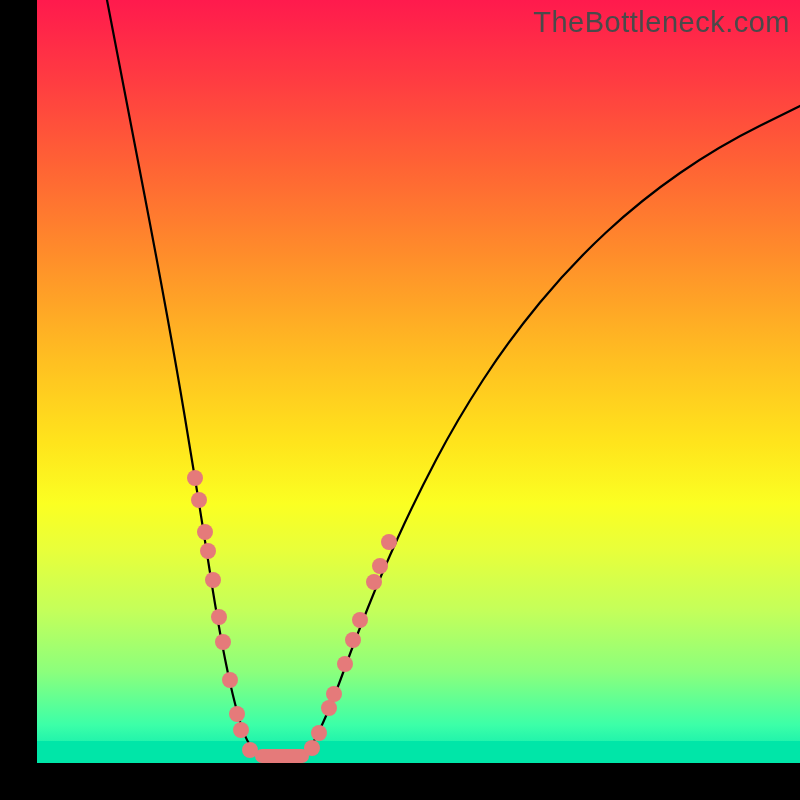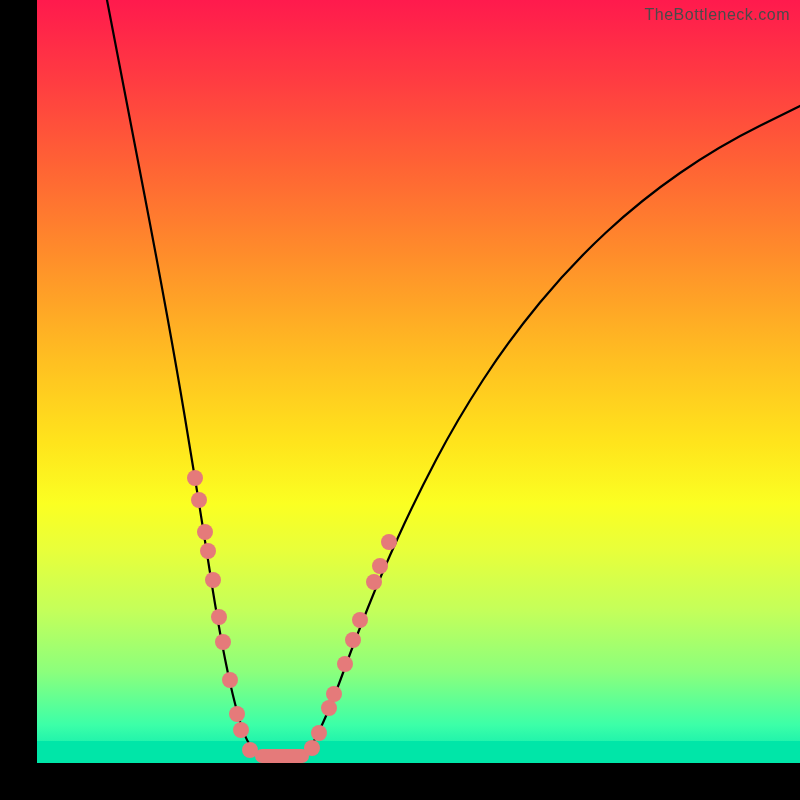--- a/index.html
+++ b/index.html
@@ -47,21 +47,21 @@
     right: 0;
     bottom: 0;
     height: 22px;
     background: #00e6a8;
   }
   .watermark {
     position: absolute;
     top: 6px;
     right: 10px;
     color: #4a4a4a;
-    font-size: 16px;
+    font-size: 29px;
     font-weight: 500;
     letter-spacing: 0.5px;
     z-index: 10;
   }
   svg.curve {
     position: absolute;
     inset: 0;
     width: 100%;
     height: 100%;
     z-index: 5;

